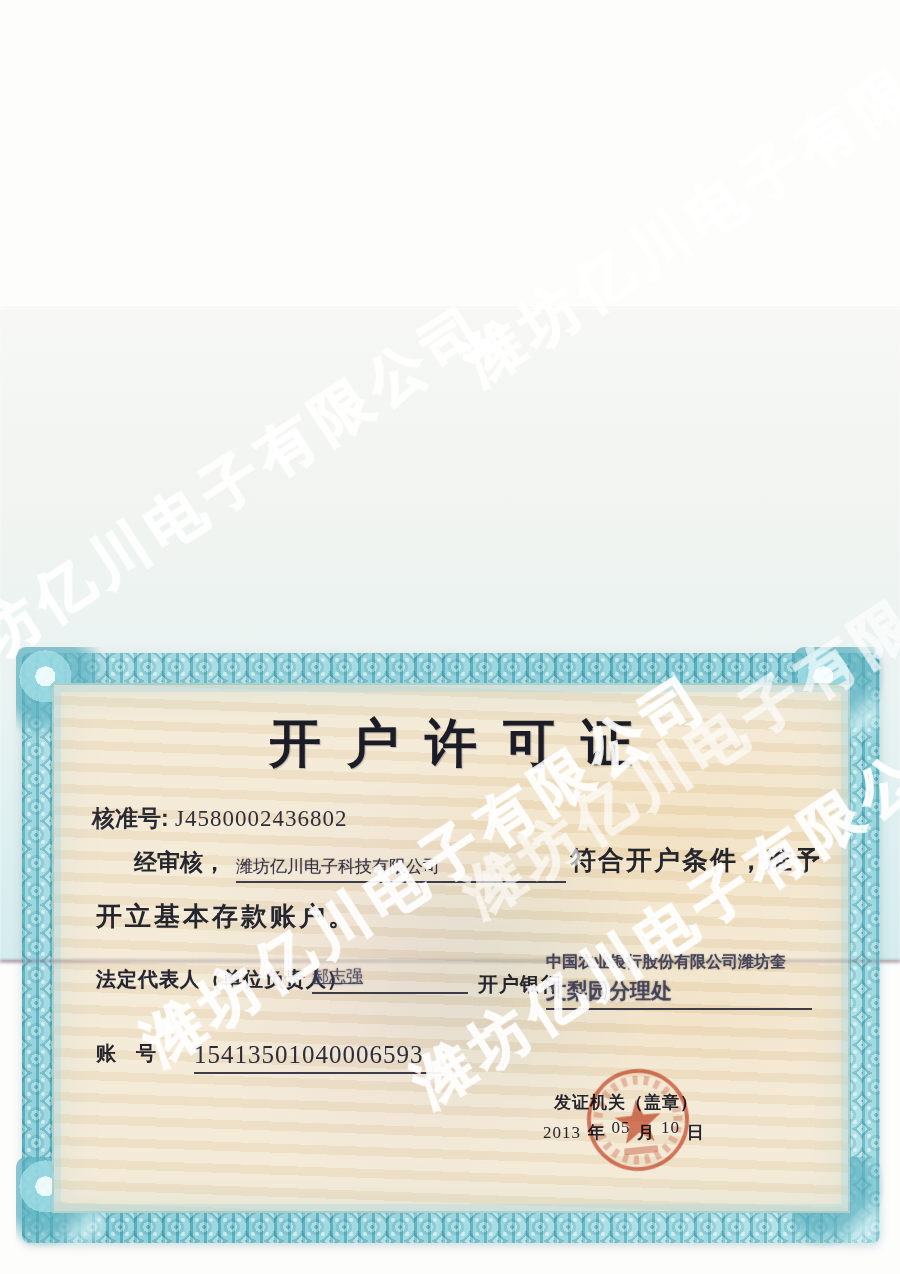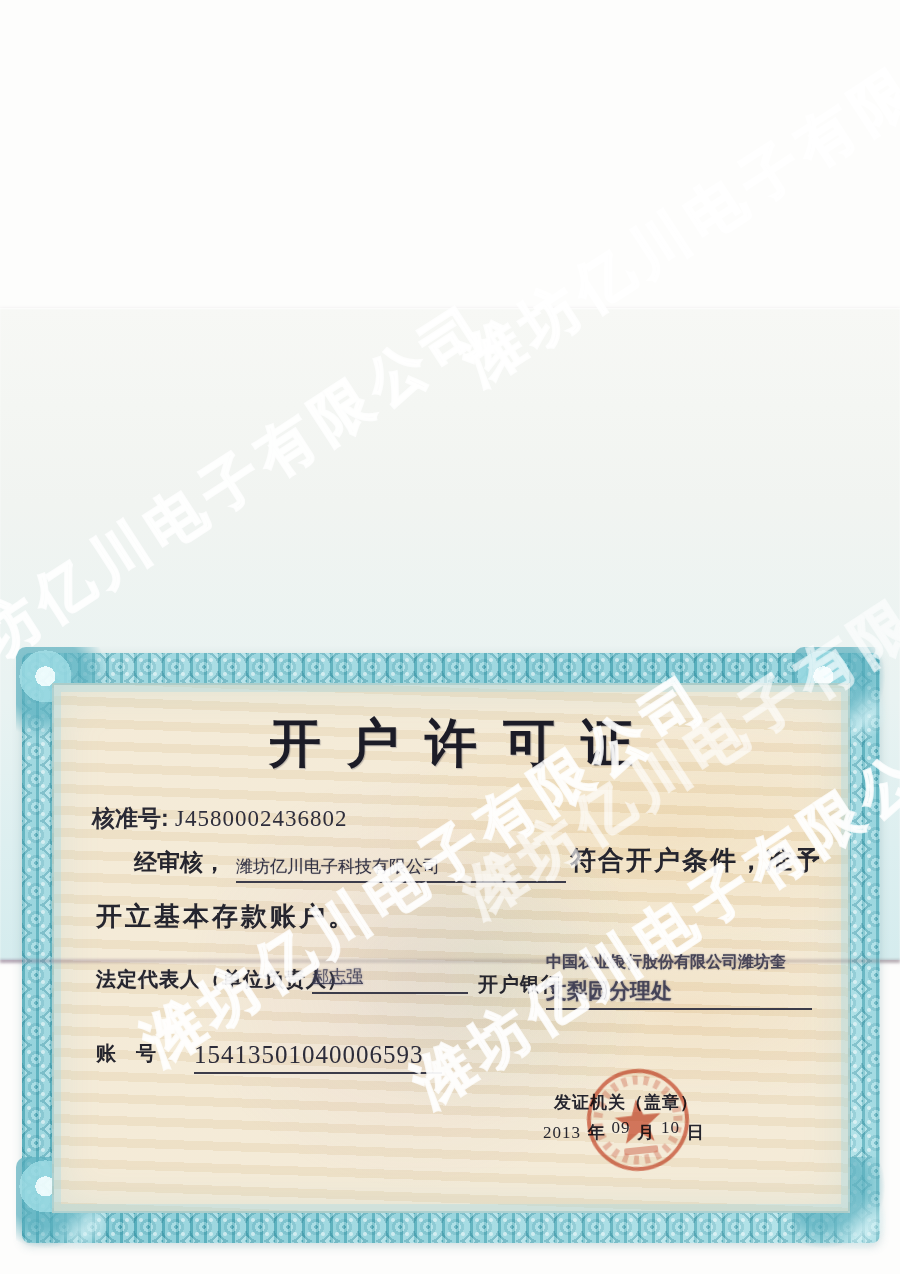--- a/index.html
+++ b/index.html
@@ -156,21 +156,21 @@
         <div class="abs bank-line2">文梨园分理处</div>
 
         <div class="abs acct-label">账　号</div>
         <div class="abs acct-number">15413501040006593</div>
 
         <div class="abs issuer">发证机关（盖章）</div>
 
         <div class="abs date-row">
           <span class="num">2013</span>
           <span class="unit">年</span>
-          <span class="num raised">09</span>
+          <span class="num raised">05</span>
           <span class="unit">月</span>
           <span class="num raised">10</span>
           <span class="unit">日</span>
         </div>
 
         <div class="stamp">
           <svg width="106" height="106" viewBox="0 0 106 106">
             <circle cx="53" cy="53" r="49" fill="none" stroke="rgba(204,72,44,.8)" stroke-width="4"></circle>
             <circle cx="53" cy="53" r="40" fill="none" stroke="rgba(204,72,44,.35)" stroke-width="9" stroke-dasharray="5 6"></circle>
             <path d="M53 32 L58.8 48.2 L76 48.6 L62.4 59 L67.4 75.5 L53 65.6 L38.6 75.5 L43.6 59 L30 48.6 L47.2 48.2 Z" fill="rgba(204,72,44,.8)"></path>

